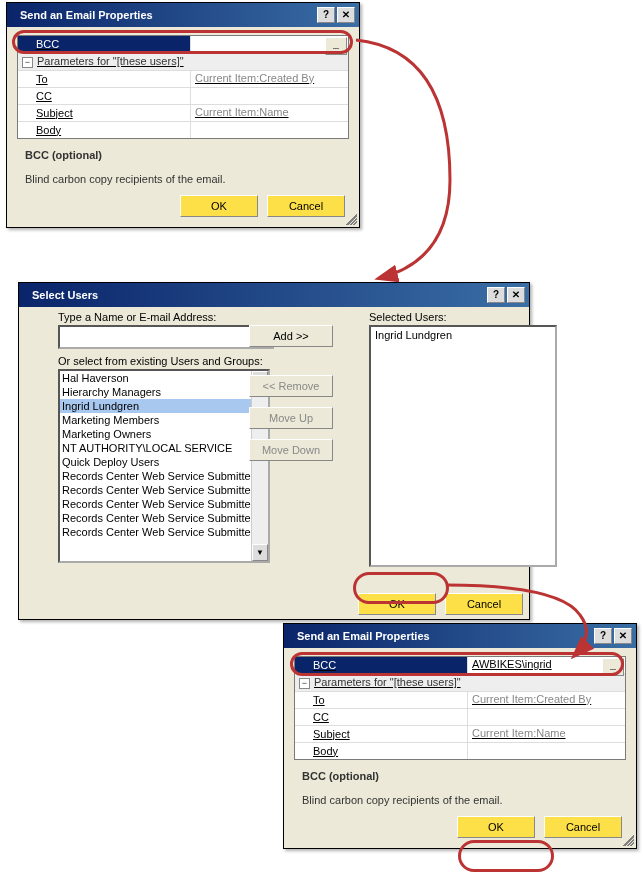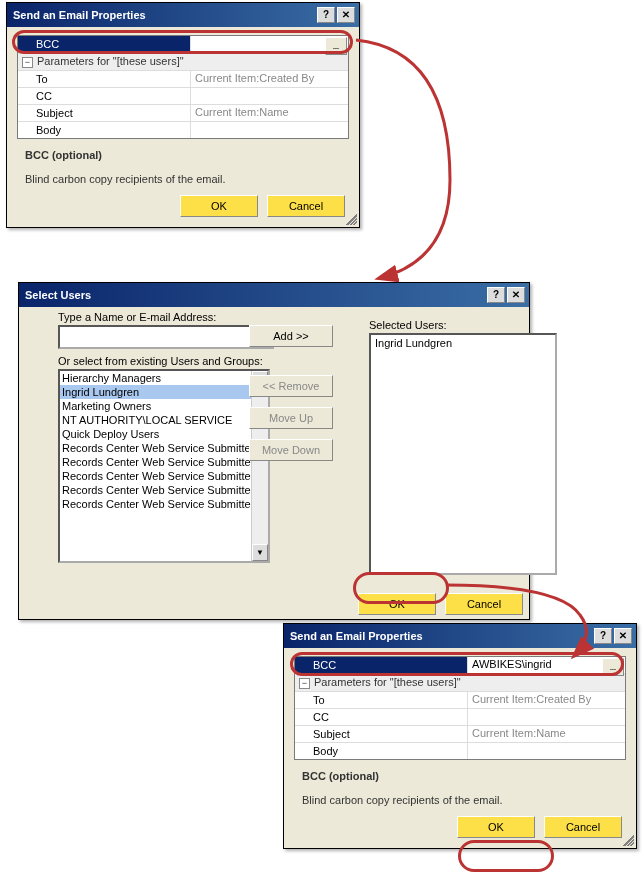--- a/index.html
+++ b/index.html
@@ -15,21 +15,21 @@
 .dialog {
   position: absolute;
   border: 1px solid #000;
   background: #ece9d8;
   box-shadow: 2px 2px 3px rgba(0,0,0,0.3);
 }
 .titlebar {
   background: linear-gradient(to right, #0a246a, #3a6ea5);
   color: #fff;
   font-weight: bold;
-  padding: 3px 4px 3px 6px;
+  padding: 3px 4px 3px 13px;
   display: flex;
   align-items: center;
   justify-content: space-between;
   height: 18px;
 }
 .titlebar .title-text { font-size: 11px; }
 .titlebar .ctrl-btns { display: flex; gap: 2px; }
 .ctrl-btn {
   width: 16px; height: 14px;
   background: #ddd;
@@ -38,20 +38,21 @@
   display:flex; align-items:center; justify-content:center;
   font-size:10px; font-weight:bold; color:#000;
   line-height:1;
 }
 .dialog-body { padding: 8px 8px 4px 8px; background:#ece9d8; }
 .prop-grid {
   border:1px solid #7a7a7a;
   background:#fff;
   font-size:11px;
   margin:0 2px 4px 2px;
+  text-decoration:underline;
 }
 .prop-row { display:flex; border-bottom:1px solid #ddd; }
 .prop-row:last-child{border-bottom:none;}
 .prop-label {
   width: 150px; padding:2px 4px 2px 18px;
   border-right:1px solid #ddd;
   background:#fff;
 }
 .prop-value { flex:1; padding:1px 4px; color:#888;}
 .prop-row.sel .prop-label {
@@ -194,43 +195,45 @@
       <div class="ctrl-btn">?</div>
       <div class="ctrl-btn">✕</div>
     </div>
   </div>
   <div class="dialog-body" style="position:relative; height:300px;">
     <div style="position:absolute; left:8px; top:4px; width:210px;padding-left:31px;">
       <div style="margin-bottom:2px;">Type a Name or E-mail Address:</div>
       <input class="textbox" type="text" style="">
       <div style="margin-top:6px; margin-bottom:2px;">Or select from existing Users and Groups:</div>
       <div class="listbox" id="userlist" style="width:208px;">
+        <div class="item">Hal Haverson</div>
           <div class="item">Hierarchy Managers</div>
           <div class="item sel">Ingrid Lundgren</div>
+          <div class="item">Marketing Members</div>
           <div class="item">Marketing Owners</div>
           <div class="item">NT AUTHORITY\LOCAL SERVICE</div>
           <div class="item">Quick Deploy Users</div>
           <div class="item">Records Center Web Service Submitters</div>
           <div class="item">Records Center Web Service Submitters</div>
           <div class="item">Records Center Web Service Submitters</div>
           <div class="item">Records Center Web Service Submitters</div>
           <div class="item">Records Center Web Service Submitters</div>
           <div class="scroll">
           <div class="arrow">▲</div>
           <div class="arrow bot">▼</div>
         </div>
       </div>
     </div>
     <div style="position:absolute; left:230px; top:18px; width:86px;">
       <button class="sbtn" style="margin-bottom:28px;">Add &gt;&gt;</button>
       <button class="sbtn" disabled="" style="margin-bottom:10px;">&lt;&lt; Remove</button>
       <button class="sbtn" disabled="" style="margin-bottom:10px;">Move Up</button>
       <button class="sbtn" disabled="">Move Down</button>
     </div>
-    <div style="position:absolute; left:322px; top:12px;padding-left:28px;">
+    <div style="position:absolute; left:322px; top:4px;padding-left:28px;">
       <div style="margin-bottom:2px;">Selected Users:</div>
       <div class="sel-list">
         <div>Ingrid Lundgren</div>
       </div>
     </div>
     <div style="position:absolute; right:6px; bottom:4px;">
       <button class="btn">OK</button>
       <button class="btn">Cancel</button>
     </div>
   </div>

